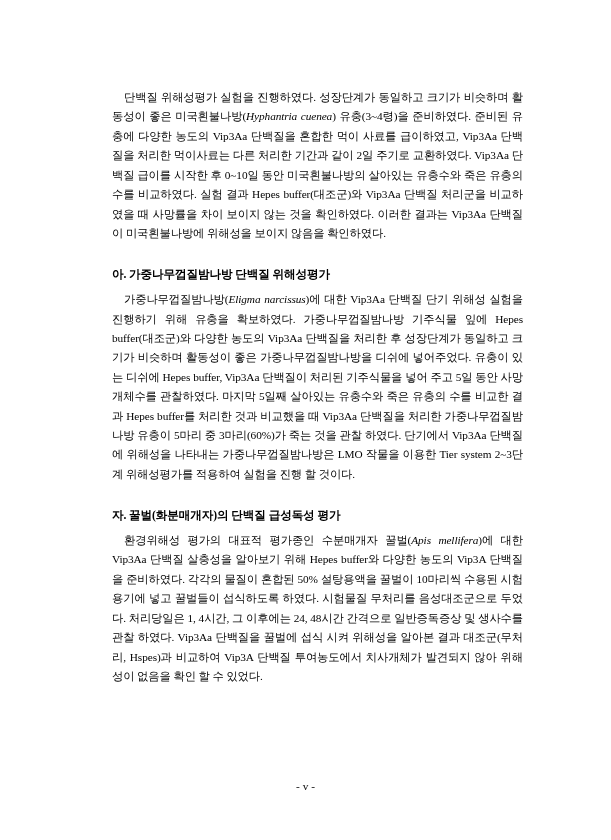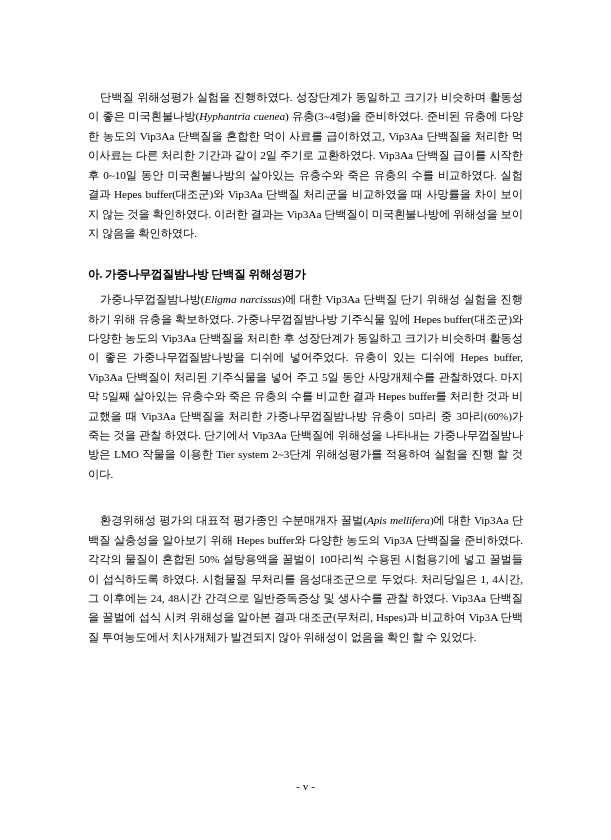--- a/index.html
+++ b/index.html
@@ -11,21 +11,21 @@
     height: 840px;
     background: #ffffff;
     font-family: "Liberation Serif", serif;
     color: #000000;
   }
   .page {
     position: relative;
     width: 611px;
     height: 840px;
     box-sizing: border-box;
-    padding: 88px 88px 60px 88px;
+    padding: 88px 88px 60px 112px;
   }
   .para {
     font-size: 11.3px;
     line-height: 1.72;
     text-align: justify;
     text-justify: inter-ideograph;
     margin: 0;
     letter-spacing: -0.1px;
   }
   .para.indent {
@@ -61,17 +61,18 @@
 <body>
 
 <div class="page">
   <div id="content">
       <p class="para indent"><span>단백질 위해성평가 실험을 진행하였다. 성장단계가 동일하고 크기가 비슷하며 활동성이 좋은 미국흰불나방(</span><span class="italic">Hyphantria cuenea</span><span>) 유충(3~4령)을 준비하였다. 준비된 유충에 다양한 농도의 Vip3Aa 단백질을 혼합한 먹이 사료를 급이하였고, Vip3Aa 단백질을 처리한 먹이사료는 다른 처리한 기간과 같이 2일 주기로 교환하였다. Vip3Aa 단백질 급이를 시작한 후 0~10일 동안 미국흰불나방의 살아있는 유충수와 죽은 유충의 수를 비교하였다. 실험 결과 Hepes buffer(대조군)와 Vip3Aa 단백질 처리군을 비교하였을 때 사망률을 차이 보이지 않는 것을 확인하였다. 이러한 결과는 Vip3Aa 단백질이 미국흰불나방에 위해성을 보이지 않음을 확인하였다.</span></p>
       <div class="gap-section"></div>
       <p class="section-head"><span>아. 가중나무껍질밤나방 단백질 위해성평가</span></p>
       <div class="gap-head"></div>
       <p class="para indent"><span>가중나무껍질밤나방(</span><span class="italic">Eligma narcissus</span><span>)에 대한 Vip3Aa 단백질 단기 위해성 실험을 진행하기 위해 유충을 확보하였다. 가중나무껍질밤나방 기주식물 잎에 Hepes buffer(대조군)와 다양한 농도의 Vip3Aa 단백질을 처리한 후 성장단계가 동일하고 크기가 비슷하며 활동성이 좋은 가중나무껍질밤나방을 디쉬에 넣어주었다. 유충이 있는 디쉬에 Hepes buffer, Vip3Aa 단백질이 처리된 기주식물을 넣어 주고 5일 동안 사망개체수를 관찰하였다. 마지막 5일째 살아있는 유충수와 죽은 유충의 수를 비교한 결과 Hepes buffer를 처리한 것과 비교했을 때 Vip3Aa 단백질을 처리한 가중나무껍질밤나방 유충이 5마리 중 3마리(60%)가 죽는 것을 관찰 하였다. 단기에서 Vip3Aa 단백질에 위해성을 나타내는 가중나무껍질밤나방은 LMO 작물을 이용한 Tier system 2~3단계 위해성평가를 적용하여 실험을 진행 할 것이다.</span></p>
       <div class="gap-section"></div>
+      <p class="section-head"><span>자. 꿀벌(화분매개자)의 단백질 급성독성 평가</span></p>
       <div class="gap-head"></div>
       <p class="para indent"><span>환경위해성 평가의 대표적 평가종인 수분매개자 꿀벌(</span><span class="italic">Apis mellifera</span><span>)에 대한 Vip3Aa 단백질 살충성을 알아보기 위해 Hepes buffer와 다양한 농도의 Vip3A 단백질을 준비하였다. 각각의 물질이 혼합된 50% 설탕용액을 꿀벌이 10마리씩 수용된 시험용기에 넣고 꿀벌들이 섭식하도록 하였다. 시험물질 무처리를 음성대조군으로 두었다. 처리당일은 1, 4시간, 그 이후에는 24, 48시간 간격으로 일반증독증상 및 생사수를 관찰 하였다. Vip3Aa 단백질을 꿀벌에 섭식 시켜 위해성을 알아본 결과 대조군(무처리, Hspes)과 비교하여 Vip3A 단백질 투여농도에서 치사개체가 발견되지 않아 위해성이 없음을 확인 할 수 있었다.</span></p>
     </div>
   <div class="footer">- v -</div>
 </div>
 
 </body></html>

